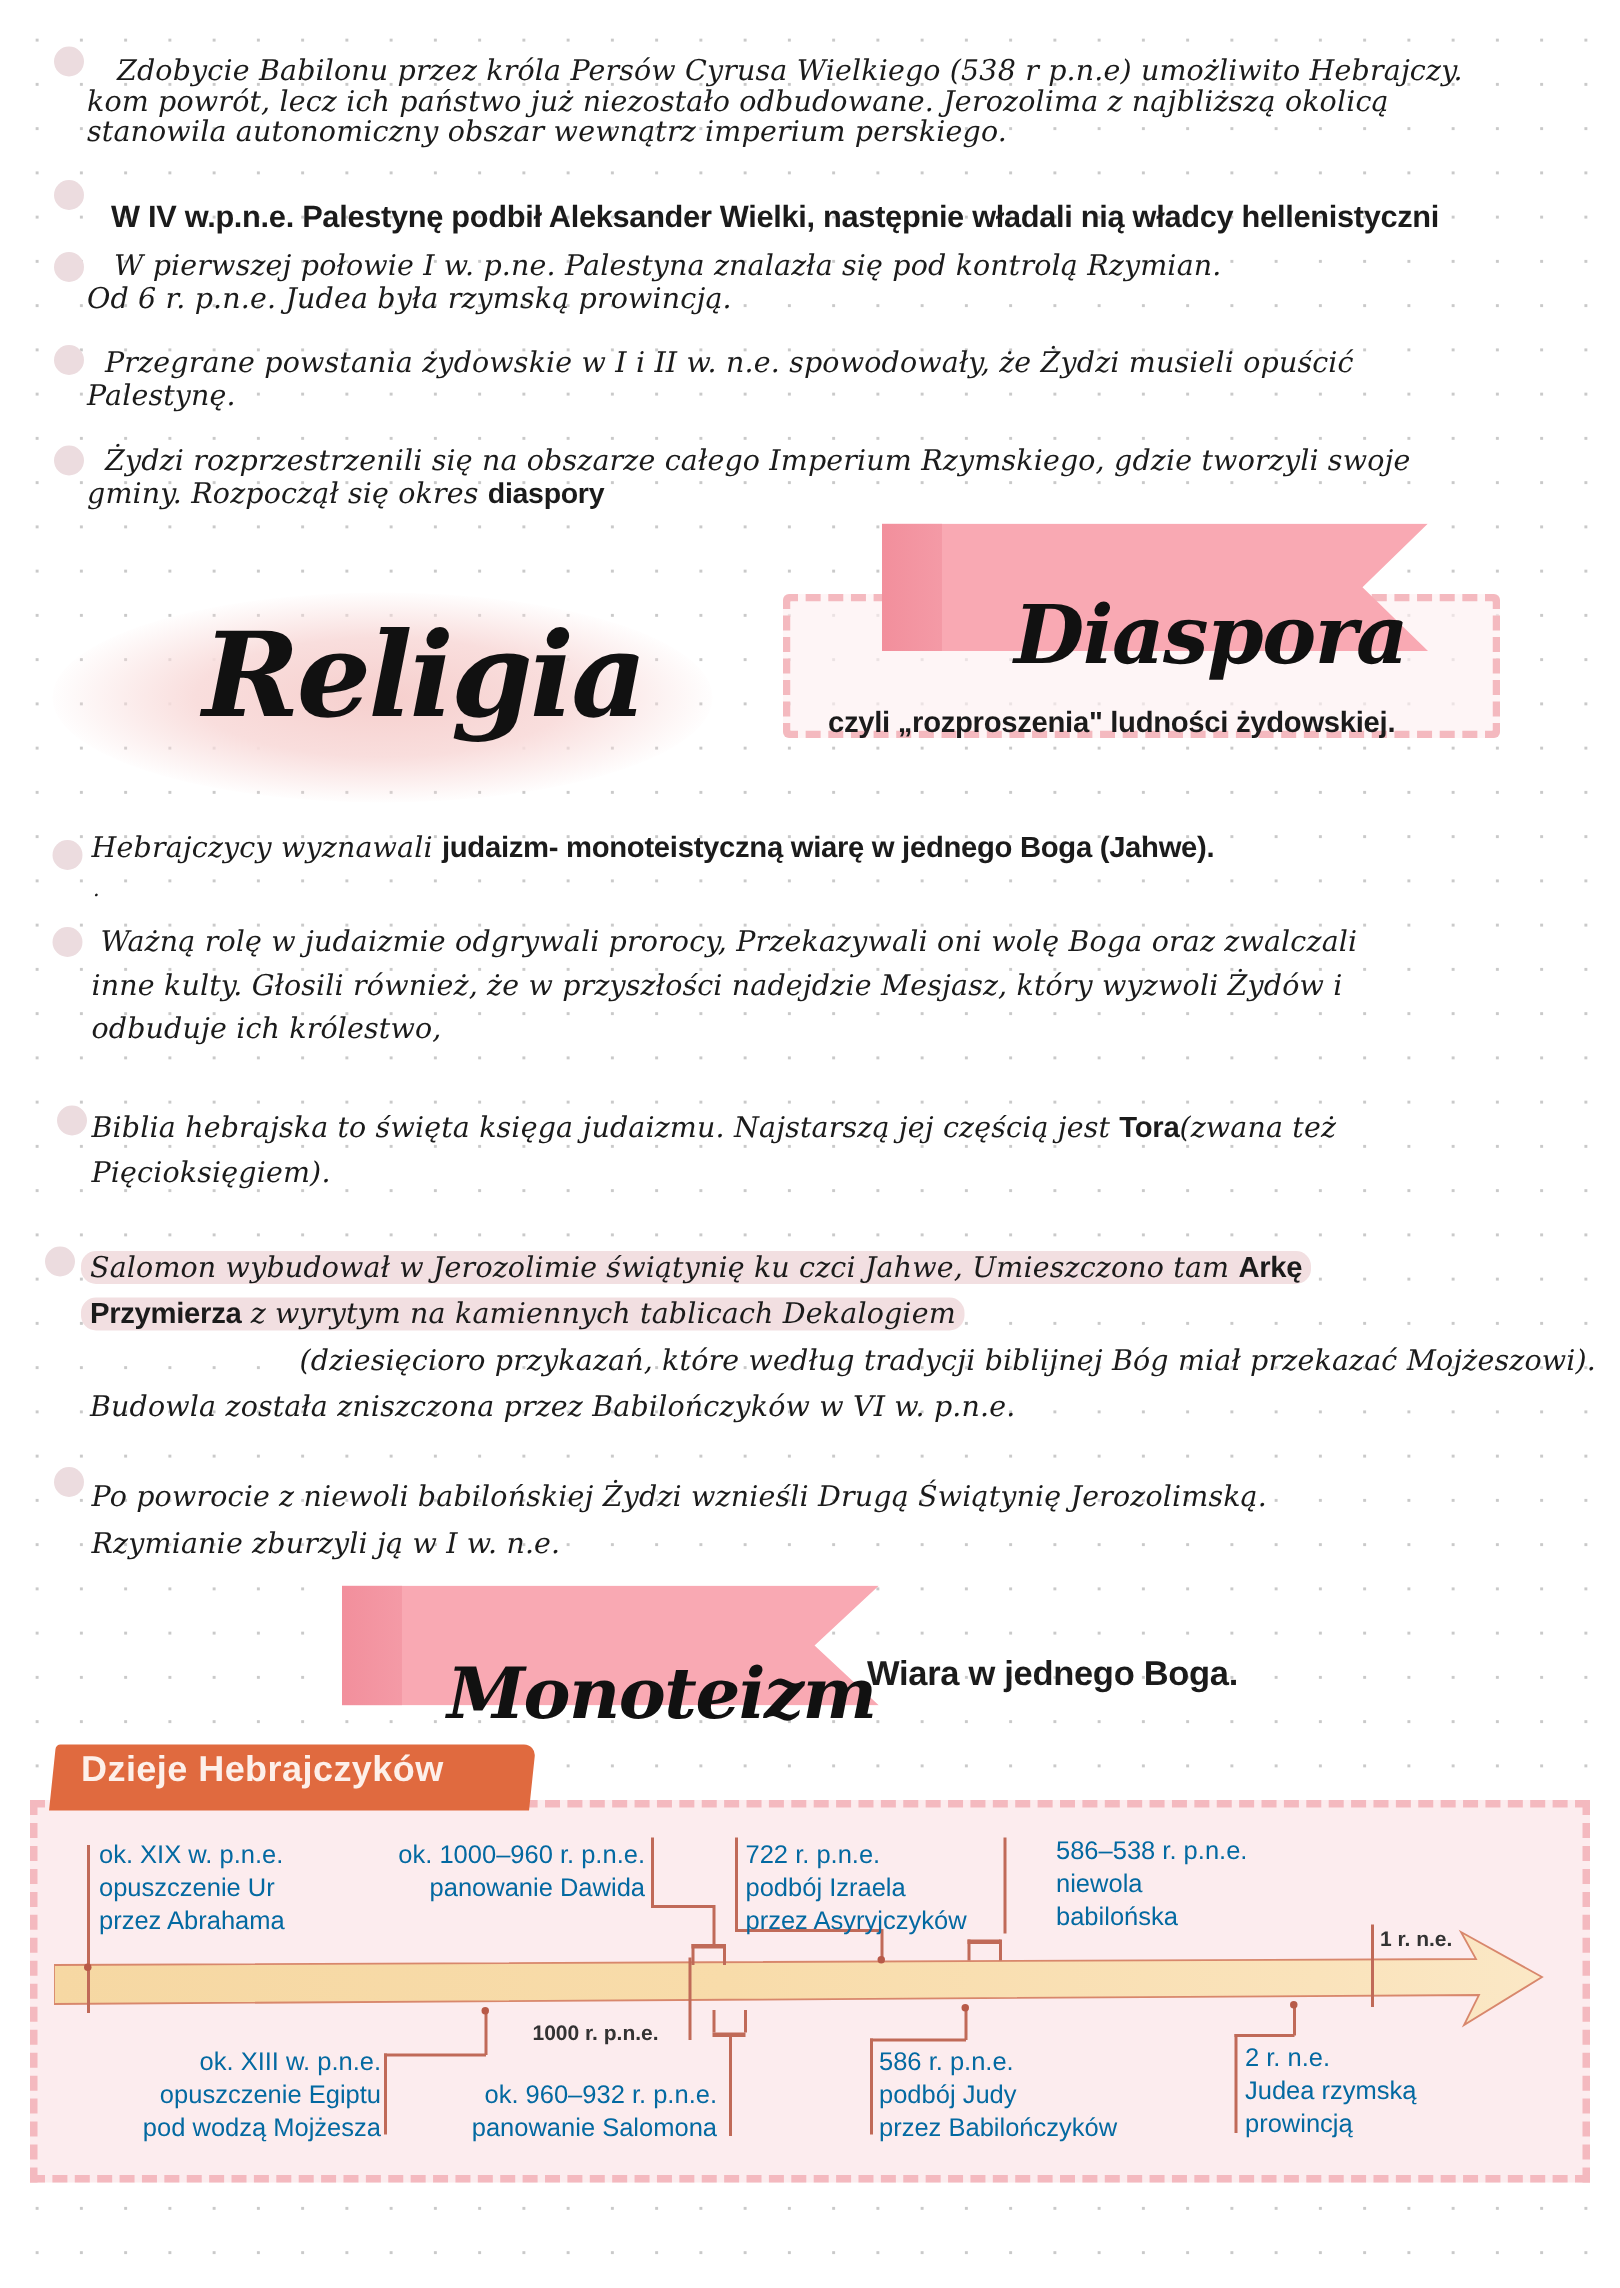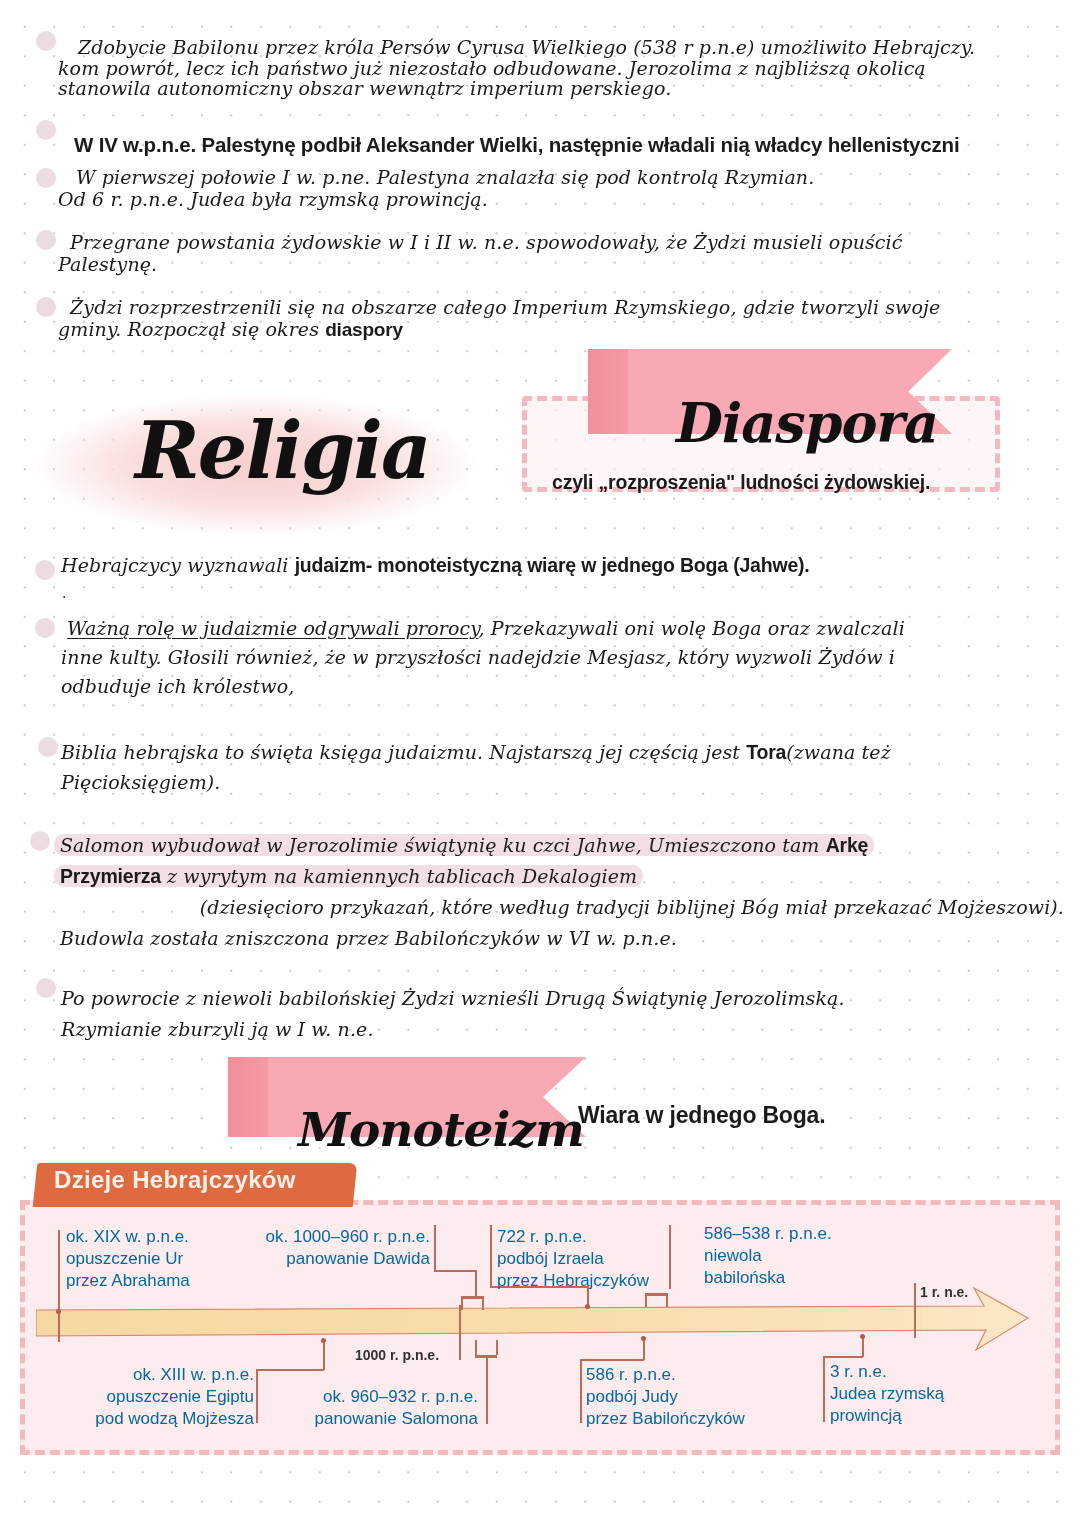--- a/index.html
+++ b/index.html
@@ -28,21 +28,21 @@
       letter-spacing: -0.2px;
       margin-top: 16px;
     }
     .block { position: absolute; }
     .bullet {
       position: absolute;
       width: 20px; height: 20px;
       border-radius: 50%;
       background: #ecdcdf;
     }
-    .u { text-decoration: underline; text-underline-offset: 3px; }
+    .u { text-underline-offset: 3px; }
     .hl {
       background: #f2dfe1;
       border-radius: 10px;
       padding: 0 6px;
       box-decoration-break: clone;
       -webkit-box-decoration-break: clone;
     }
 
     
     .ribbon {
@@ -288,21 +288,21 @@
     <div>opuszczenie Ur</div>
     <div>przez Abrahama</div>
   </div>
   <div class="tl-text r" style="left:228px;top:1226px;width:202px;">
     <div>ok. 1000–960 r. p.n.e.</div>
     <div>panowanie Dawida</div>
   </div>
   <div class="tl-text" style="left:497px;top:1226px;">
     <div>722 r. p.n.e.</div>
     <div>podbój Izraela</div>
-    <div>przez Hebrajczyków</div>
+    <div>przez Asyryjczyków</div>
   </div>
   <div class="tl-text" style="left:704px;top:1223px;">
     <div>586–538 r. p.n.e.</div>
     <div>niewola</div>
     <div>babilońska</div>
   </div>
   <div class="tl-bold" style="left:920px;top:1284px;">1 r. n.e.</div>
 
   <div class="tl-bold" style="left:355px;top:1347px;">1000 r. p.n.e.</div>
   <div class="tl-text r" style="left:50px;top:1364px;width:204px;">
@@ -313,17 +313,17 @@
   <div class="tl-text r" style="left:270px;top:1386px;width:208px;">
     <div>ok. 960–932 r. p.n.e.</div>
     <div>panowanie Salomona</div>
   </div>
   <div class="tl-text" style="left:586px;top:1364px;">
     <div>586 r. p.n.e.</div>
     <div>podbój Judy</div>
     <div>przez Babilończyków</div>
   </div>
   <div class="tl-text" style="left:830px;top:1361px;">
-    <div>3 r. n.e.</div>
+    <div>2 r. n.e.</div>
     <div>Judea rzymską</div>
     <div>prowincją</div>
   </div>
 </div>
 
 </body></html>

